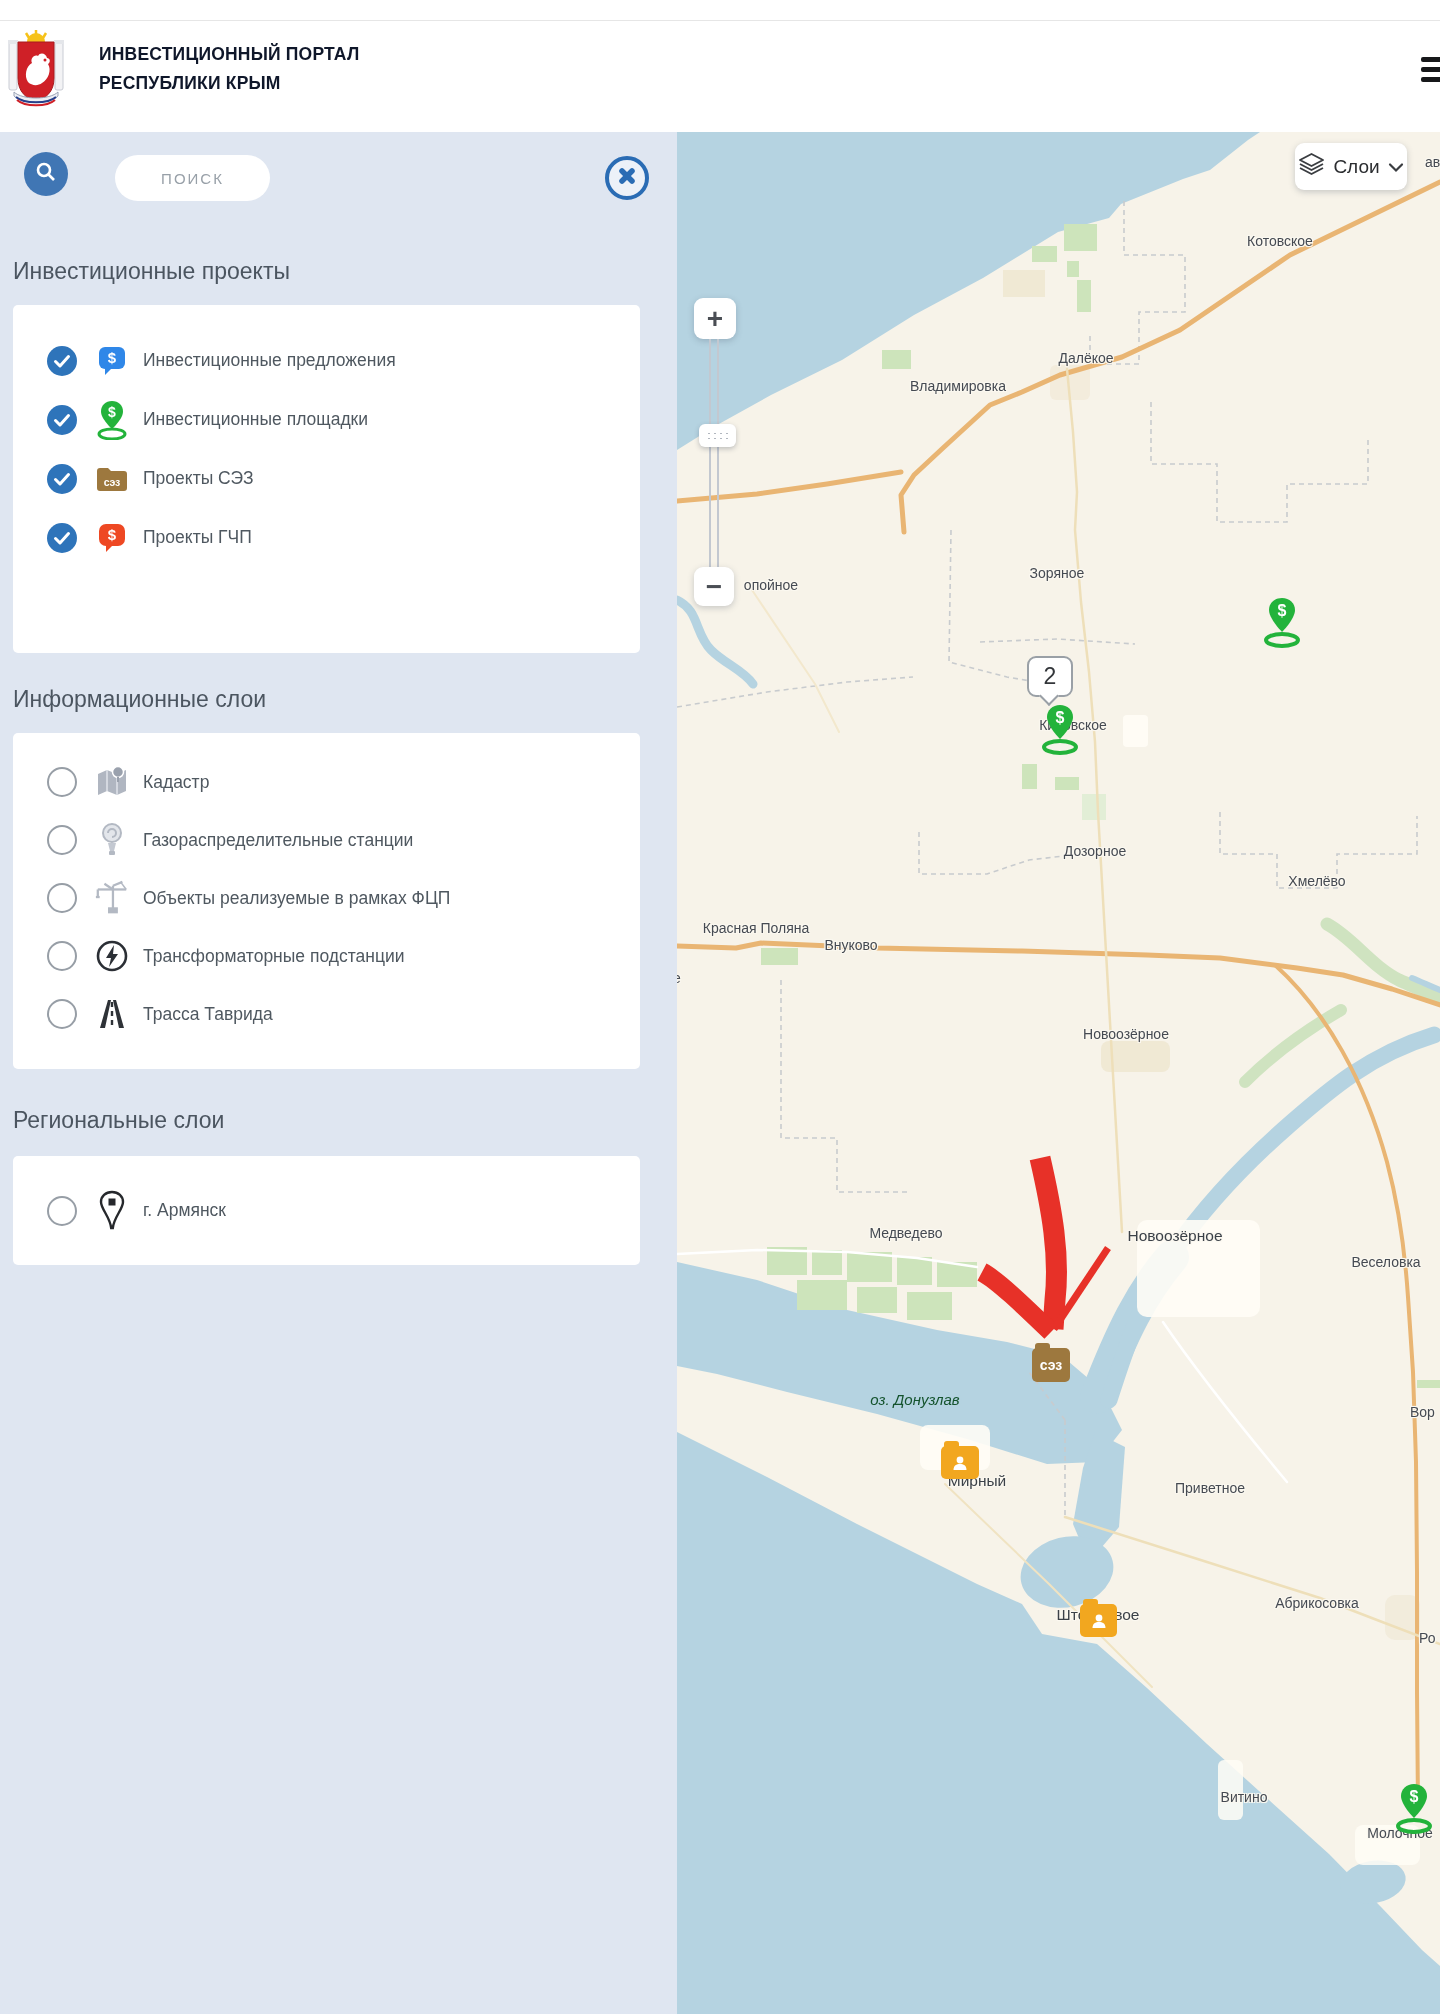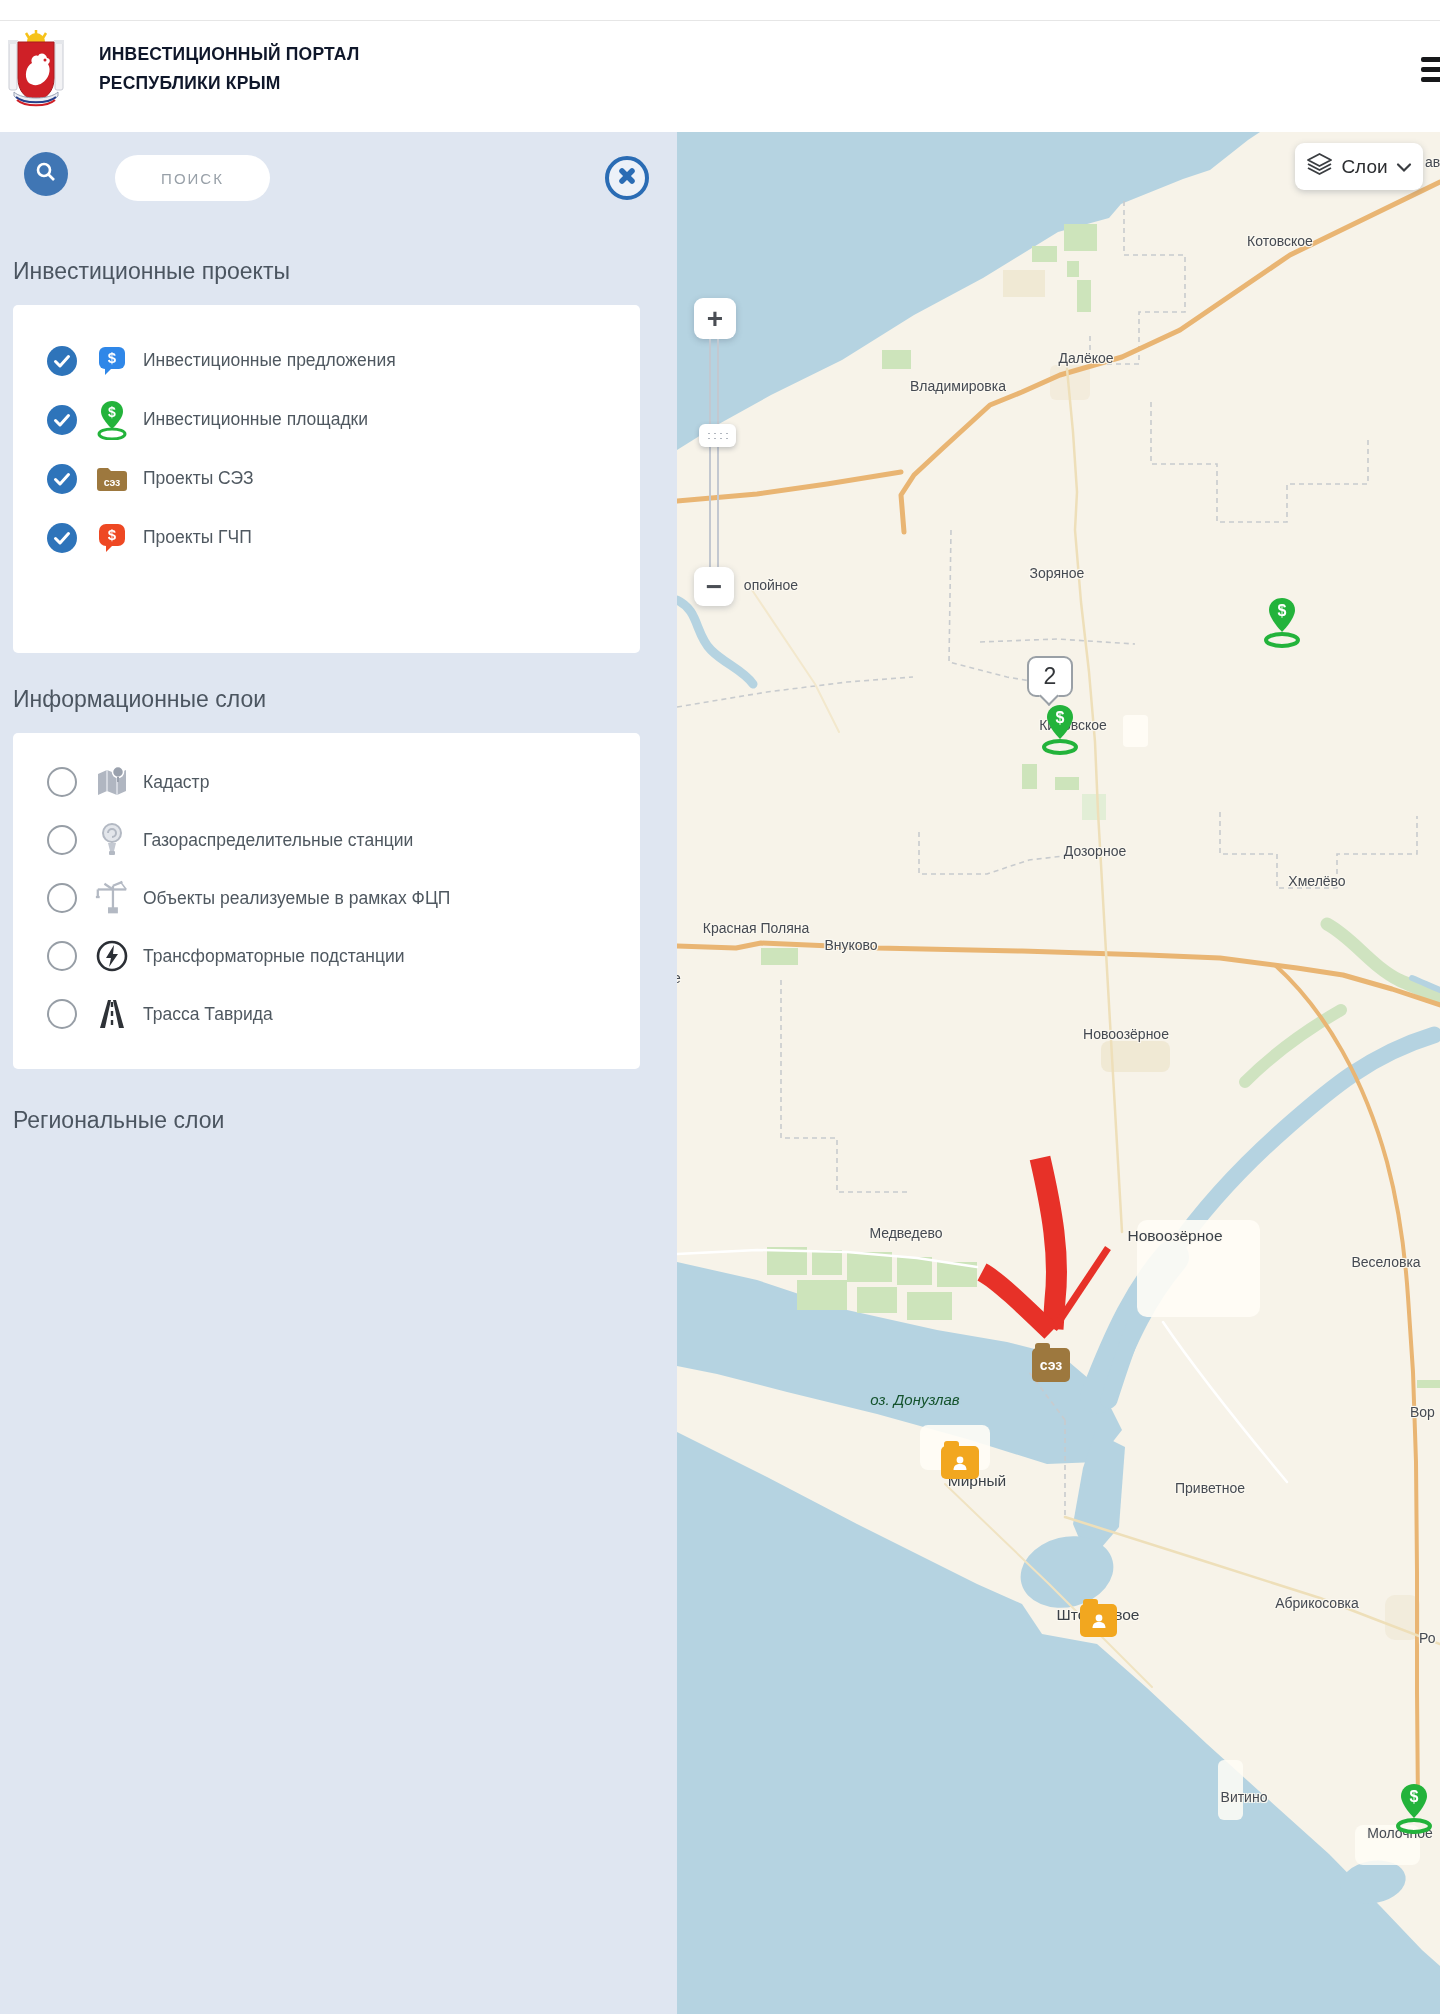--- a/index.html
+++ b/index.html
@@ -40,21 +40,21 @@
     transform:translateX(-50%);
     text-shadow:1px 1px 0 #fbf8f0,-1px -1px 0 #fbf8f0,1px -1px 0 #fbf8f0,-1px 1px 0 #fbf8f0,0 0 3px #fbf8f0; }
   .mlabel.big { font-size:15.5px; color:#3b4148; }
   .mlabel.edge { transform:none; }
   .mlabel.water-l { color:#14532d; font-style:italic; font-size:15px;
     text-shadow:1px 1px 0 #b5d3e1,-1px -1px 0 #b5d3e1,0 0 3px #b5d3e1; }
 
   .ctl { position:absolute; background:#fff; border-radius:9px;
     box-shadow:0 2px 6px rgba(60,70,90,.25); display:flex; align-items:center; justify-content:center;
     color:#454a52; cursor:pointer; }
-  .layers-btn { left:618px; top:11px; width:128px; height:47px; gap:8px; font-size:19px; color:#2b2d30; }
+  .layers-btn { left:618px; top:11px; width:112px; height:47px; gap:8px; font-size:19px; color:#2b2d30; }
   .zoom-in  { left:17px; top:166px; width:42px; height:41px; font-size:28px; font-weight:bold; color:#4a4e54; }
   .zoom-out { left:17px; top:435px; width:40px; height:39px; font-size:28px; font-weight:bold; color:#4a4e54; }
   .zoom-track { position:absolute; left:32px; top:207px; width:10px; height:228px;
     border-left:2px solid #c3c8d0; border-right:2px solid #c3c8d0; }
   .zoom-handle { position:absolute; left:22px; top:292px; width:37px; height:23px; background:#fff;
     border-radius:6px; box-shadow:0 2px 5px rgba(60,70,90,.3); cursor:grab;
     display:flex; align-items:center; justify-content:center; }
   .dots { width:24px; height:9px;
     background-image:radial-gradient(#b2b7bf 1.1px, transparent 1.3px);
     background-size:6px 5px; }
@@ -268,20 +268,32 @@
             <path d="M28 30 L20 2 L17 2 L23 30 Z" fill="#2e3237"></path>
             <path d="M16 4 L16 9 M16 13 L16 18 M16 22 L16 27" stroke="#2e3237" stroke-width="2.4"></path>
           </svg>
       </span>
       <span class="rlabel">Трасса Таврида</span>
     </div>
   </div>
 
   <div class="section-h" style="top:975px;">Региональные слои</div>
 
+  <div class="card" style="top:1024px; height:109px; justify-content:center;">
+    <div class="row" style="height:60px;">
+      <span class="radio"></span>
+      <span class="ric">
+        <svg width="30" height="42" viewBox="0 0 30 42">
+            <path d="M15 2 C21.5 2 26 6.5 26 12 C26 19 17 27 15.8 38 L14.2 38 C13 27 4 19 4 12 C4 6.5 8.5 2 15 2 Z" fill="#fff" stroke="#26282c" stroke-width="2.4"></path>
+            <rect x="11.5" y="8.5" width="7" height="7" fill="#26282c"></rect>
+          </svg>
+      </span>
+      <span class="rlabel">г. Армянск</span>
+    </div>
+  </div>
 </div>
 
 <div class="map">
   <svg class="base" width="763" height="1882" viewBox="0 0 763 1882">
 
     <polygon points="0,0 583,0 571,8 533,38 506,47 444,72 432,86 381,100 306,146 237,183 165,228 94,263 40,293 0,318" fill="#b5d3e1"></polygon>
 
     <polygon points="0,1300 90,1345 180,1392 240,1422 300,1452 345,1472 365,1502 420,1512 470,1556 530,1612 592,1668 652,1722 705,1776 745,1818 763,1834 763,1882 0,1882" fill="#b5d3e1"></polygon>
 
     <polygon points="0,1130 80,1148 170,1178 260,1198 330,1210 385,1224 425,1258 445,1298 420,1330 370,1332 290,1307 200,1282 110,1260 40,1242 0,1234" fill="#b5d3e1"></polygon>

